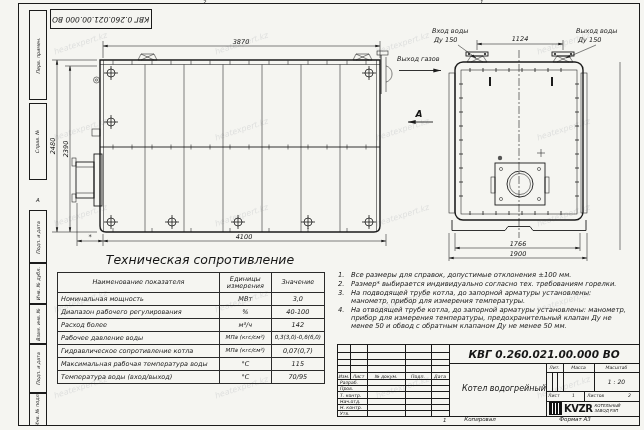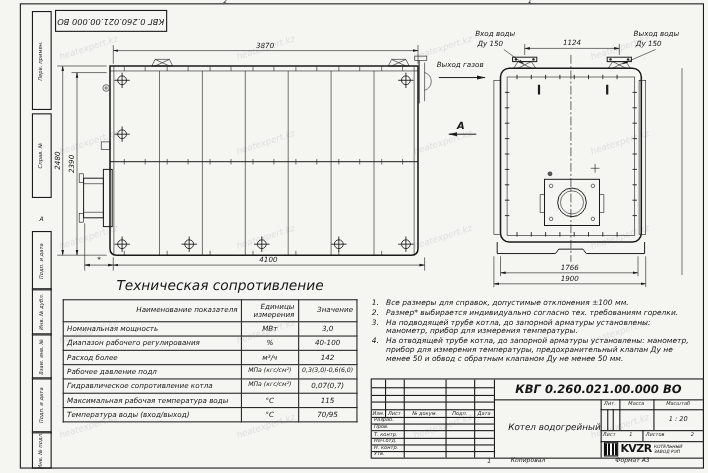--- a/index.html
+++ b/index.html
@@ -30,21 +30,21 @@
   .bolt{stroke:#1b1b1b;stroke-width:.8;fill:none}
   text{font-family:"DejaVu Sans",sans-serif;font-style:italic;fill:#141414;font-size:6.5px;text-anchor:middle}
   .ts{text-anchor:start}
   .big{font-size:9px;font-weight:bold}
   
   .tbl-title{position:absolute;left:75px;top:252px;width:250px;text-align:center;
              font-size:12.5px;font-style:italic;z-index:3}
   table.spec{position:absolute;left:57px;top:272px;width:268px;border-collapse:collapse;z-index:3;
              font-size:6.5px;font-style:italic}
   table.spec th,table.spec td{border:0.8px solid #2a2a2a;padding:0 3px;height:12px;line-height:1.05;font-weight:normal}
-  table.spec th{text-align:right;height:19px}
+  table.spec th{text-align:center;height:19px}
   td.c{text-align:center}
   col.c1{width:166px}col.c2{width:52px}col.c3{width:50px}
   
   .notes{position:absolute;left:338px;top:271px;width:292px;z-index:3;font-size:6.8px;font-style:italic}
   .note{display:flex;margin-bottom:1px;line-height:1.18}
   .note .n{width:13px;flex:none}
   .note .t{flex:1}
   
   .tb{position:absolute;left:337px;top:344px;width:301px;height:71px;border:1.3px solid #1b1b1b;z-index:4;font-style:italic}
   .tb .vl{position:absolute;width:0;border-left:0.8px solid #1b1b1b}
@@ -298,21 +298,21 @@
         <td>Диапазон рабочего регулирования</td>
         <td class="c">%</td>
         <td class="c">40-100</td>
       </tr>
   <tr>
         <td>Расход более</td>
         <td class="c">м³/ч</td>
         <td class="c">142</td>
       </tr>
   <tr>
-        <td>Рабочее давление подл</td>
+        <td>Рабочее давление воды</td>
         <td class="c" style="font-size:5.6px">МПа (кгс/см²)</td>
         <td class="c" style="font-size:5.6px">0,3(3,0)-0,6(6,0)</td>
       </tr>
   <tr>
         <td>Гидравлическое сопротивление котла</td>
         <td class="c" style="font-size:5.6px">МПа (кгс/см²)</td>
         <td class="c">0,07(0,7)</td>
       </tr>
   <tr>
         <td>Максимальная рабочая температура воды</td>

